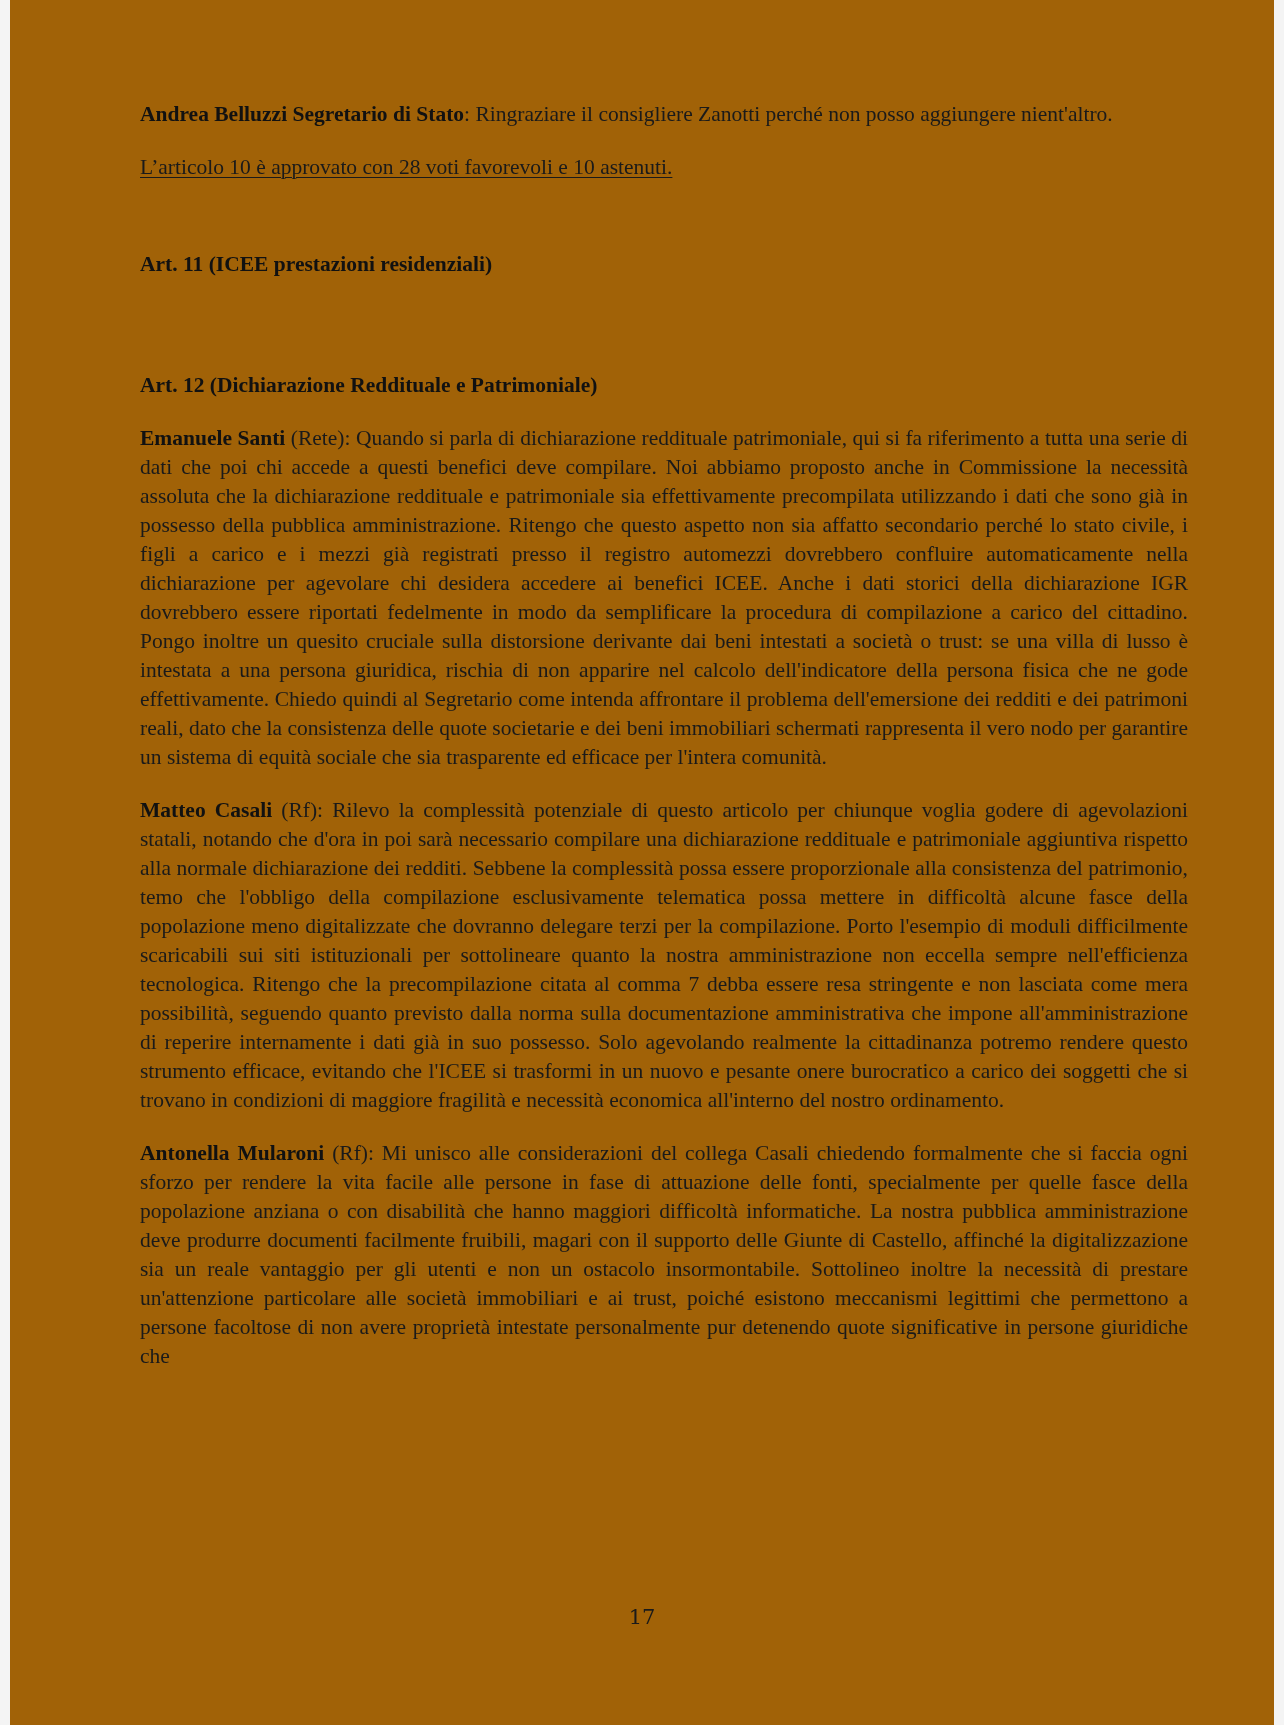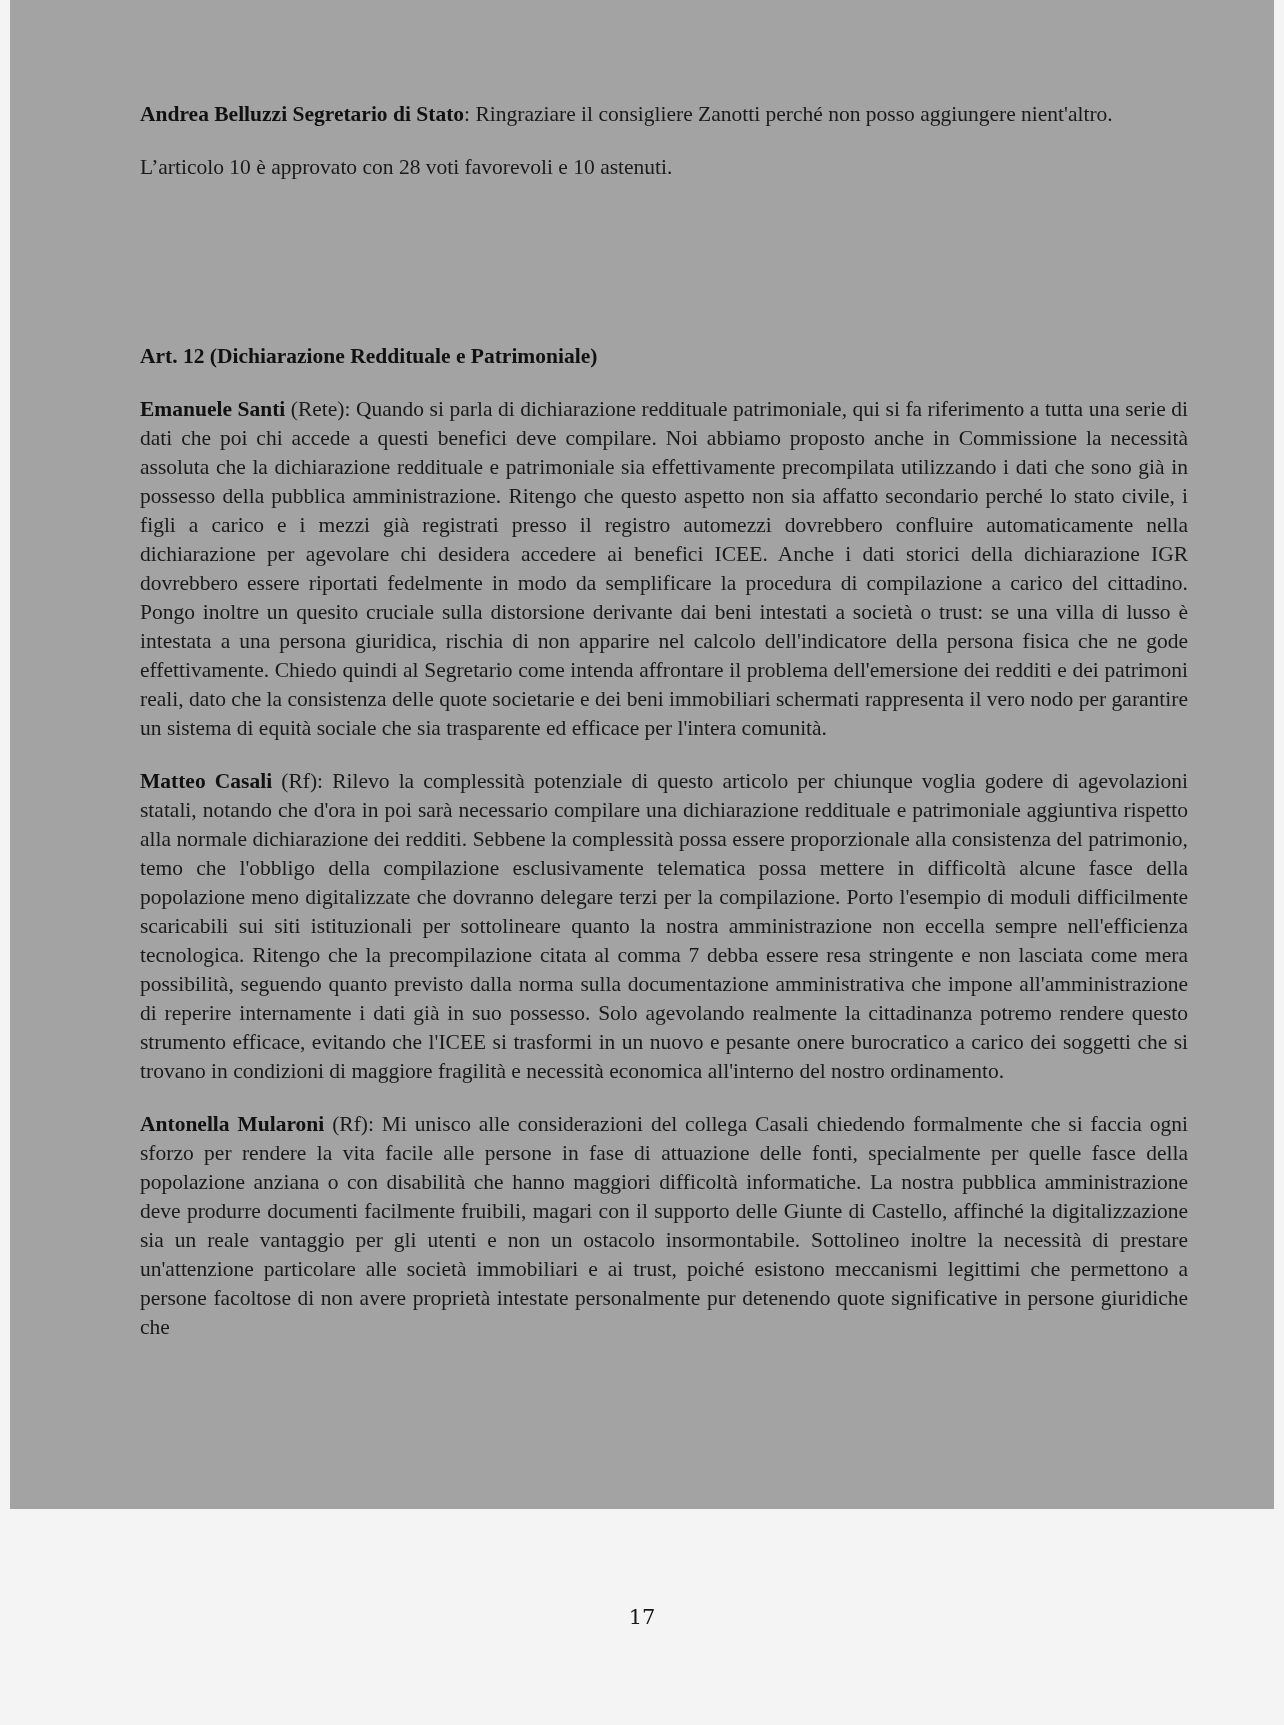--- a/index.html
+++ b/index.html
@@ -11,39 +11,40 @@
       width: 1284px;
       height: 1725px;
       position: relative;
       overflow: hidden;
     }
     .page {
       position: absolute;
       left: 10px;
       top: 0;
       width: 1264px;
-      height: 1509px;
-      background: #a3a3a3;
+      height: 1725px;
+      background: #a16207;
     }
     .content {
       position: absolute;
       left: 130px;
       top: 100px;
       width: 1048px;
       font-family: "Liberation Serif", "DejaVu Serif", serif;
       font-size: 21.5px;
       line-height: 29px;
       color: #1a1a1a;
     }
     p {
       margin: 0;
       text-align: justify;
     }
     .speaker { font-weight: bold; color: #111; }
     .vote {
+      text-decoration: underline;
       text-underline-offset: 3px;
       text-decoration-thickness: 1px;
     }
     .article-title {
       font-weight: bold;
       color: #111;
     }
     .gap-s { height: 24px; }
     .gap-m { height: 24px; }
     .gap-l { height: 68px; }
@@ -70,20 +71,21 @@
     </p>
 
     <div class="gap-s"></div>
 
     <p>
       <span class="vote">L’articolo 10 è approvato con 28 voti favorevoli e 10 astenuti.</span>
     </p>
 
     <div class="gap-l"></div>
 
+    <p class="article-title">Art. 11 (ICEE prestazioni residenziali)</p>
 
     <div class="gap-m"></div>
 
 
     <div class="gap-xl"></div>
 
     <p class="article-title">Art. 12 (Dichiarazione Reddituale e Patrimoniale)</p>
 
     <div class="gap-m"></div>
 

